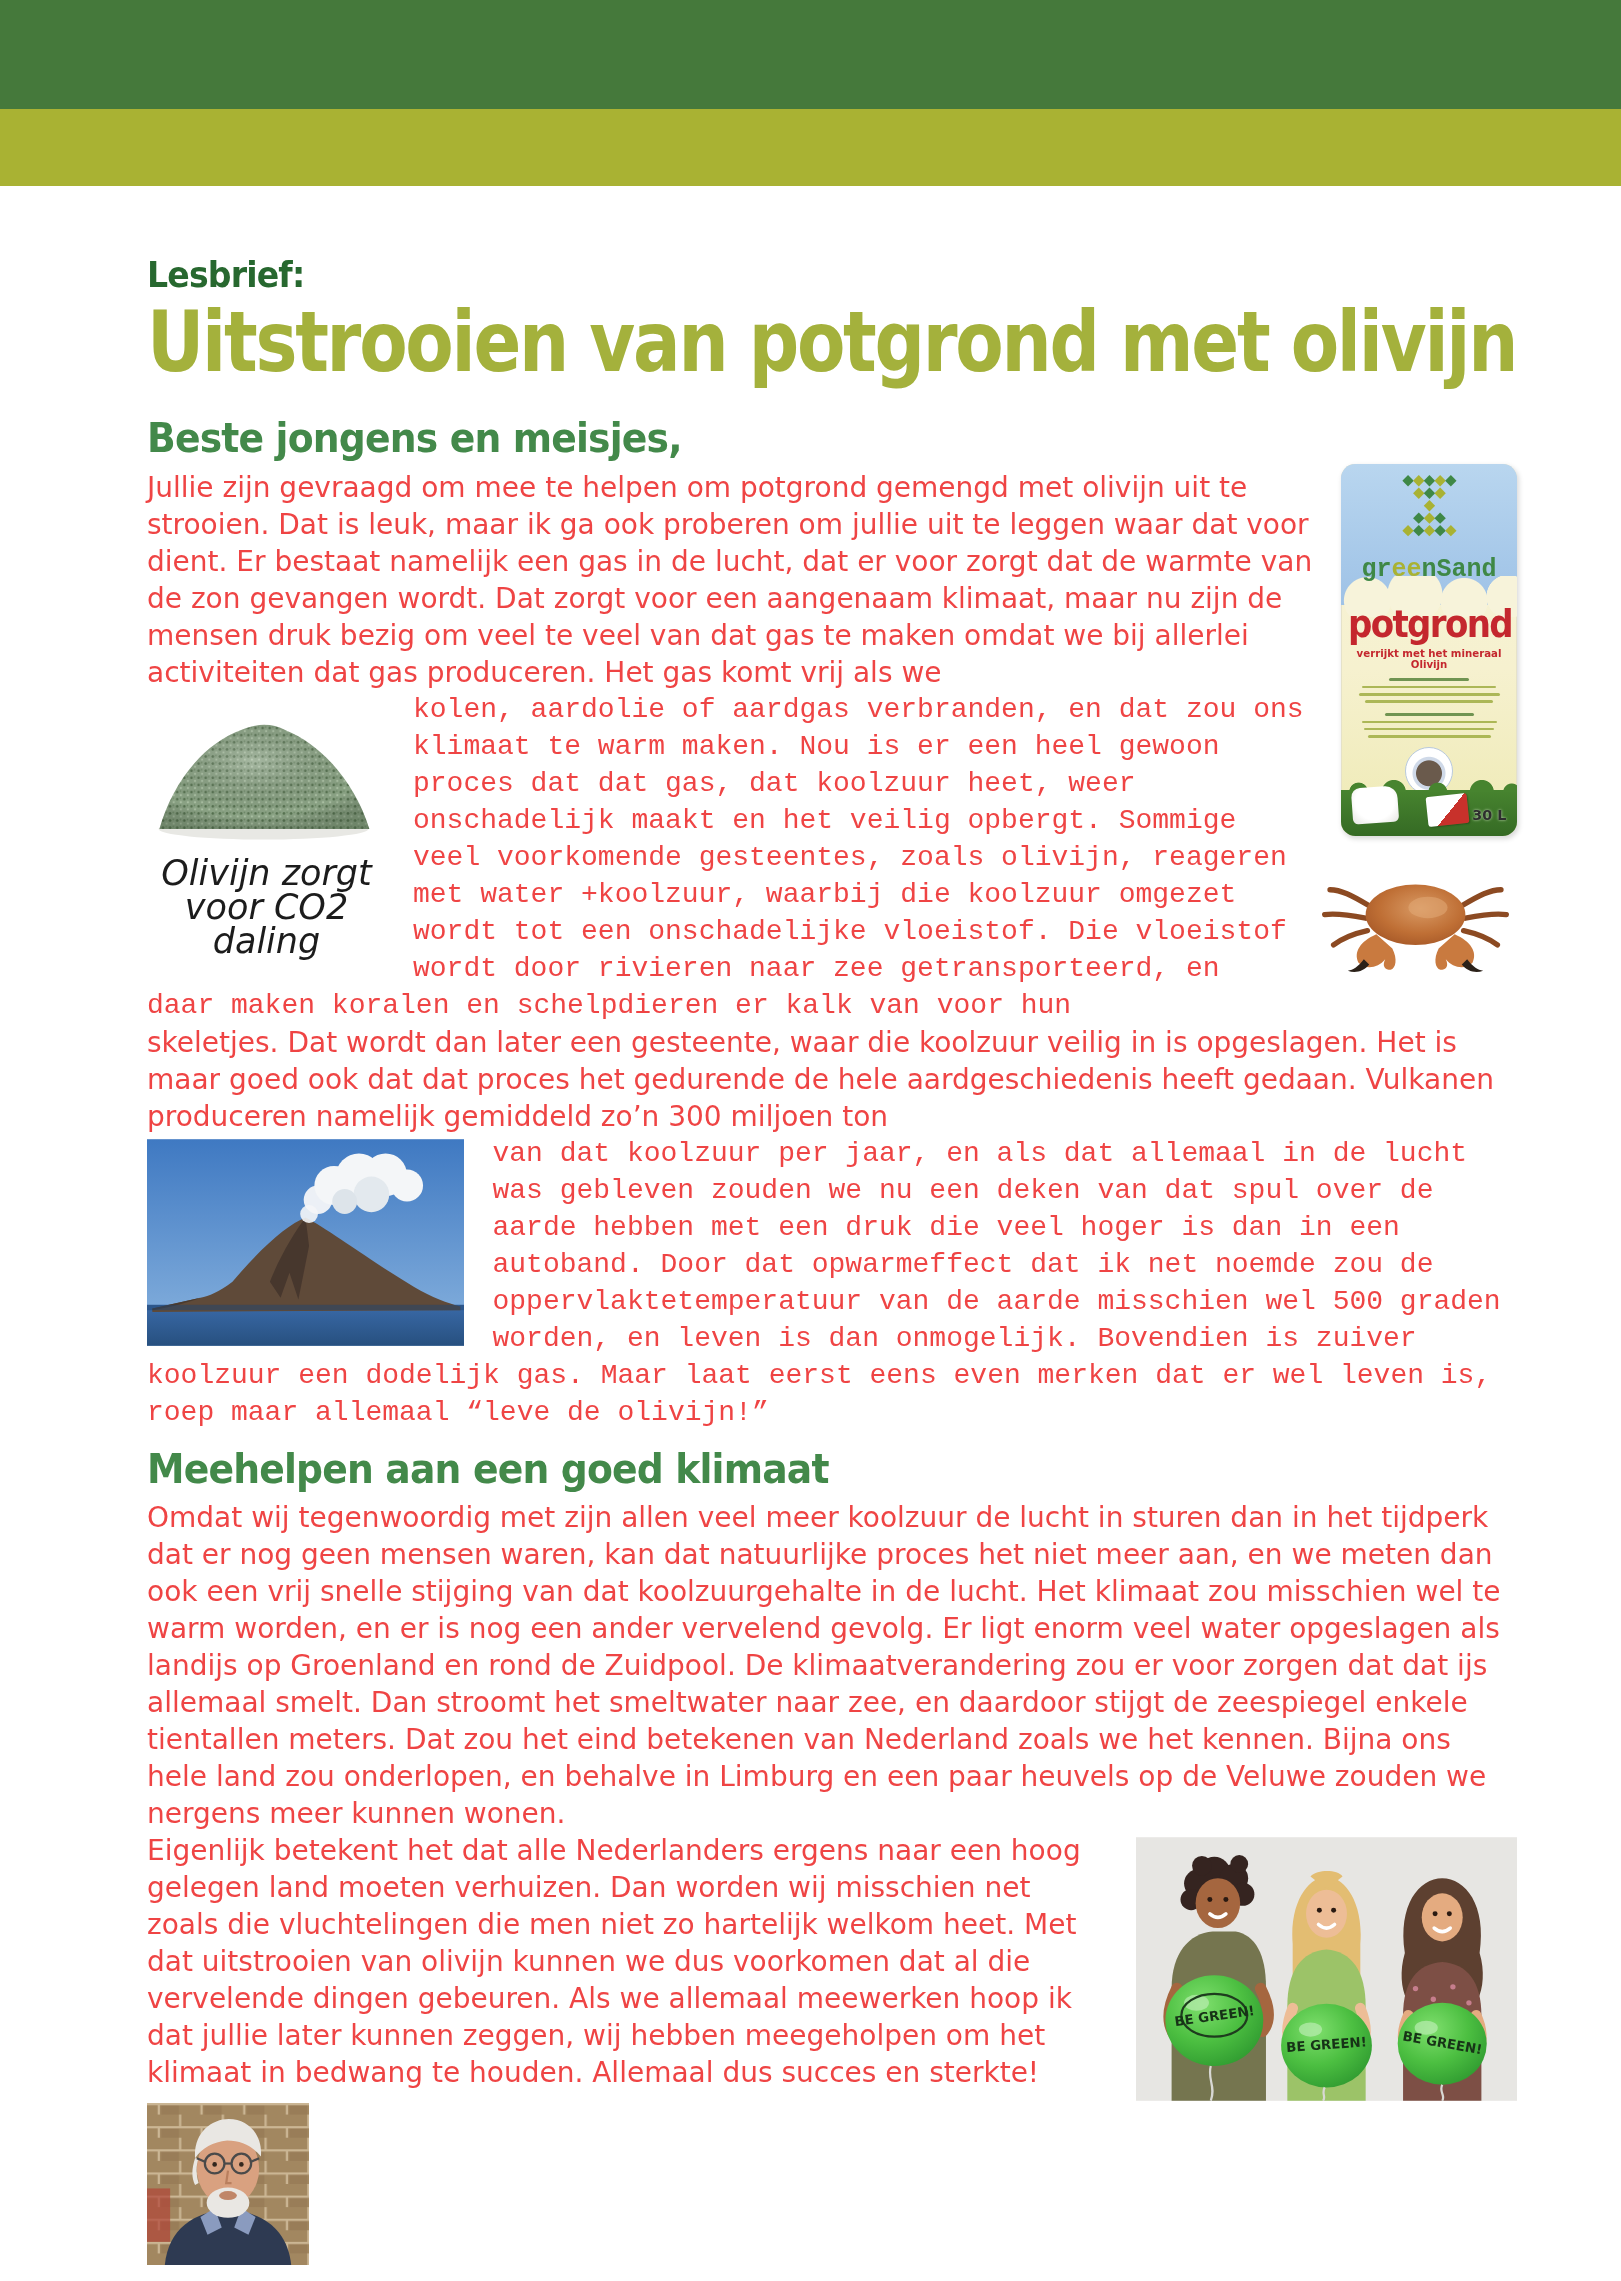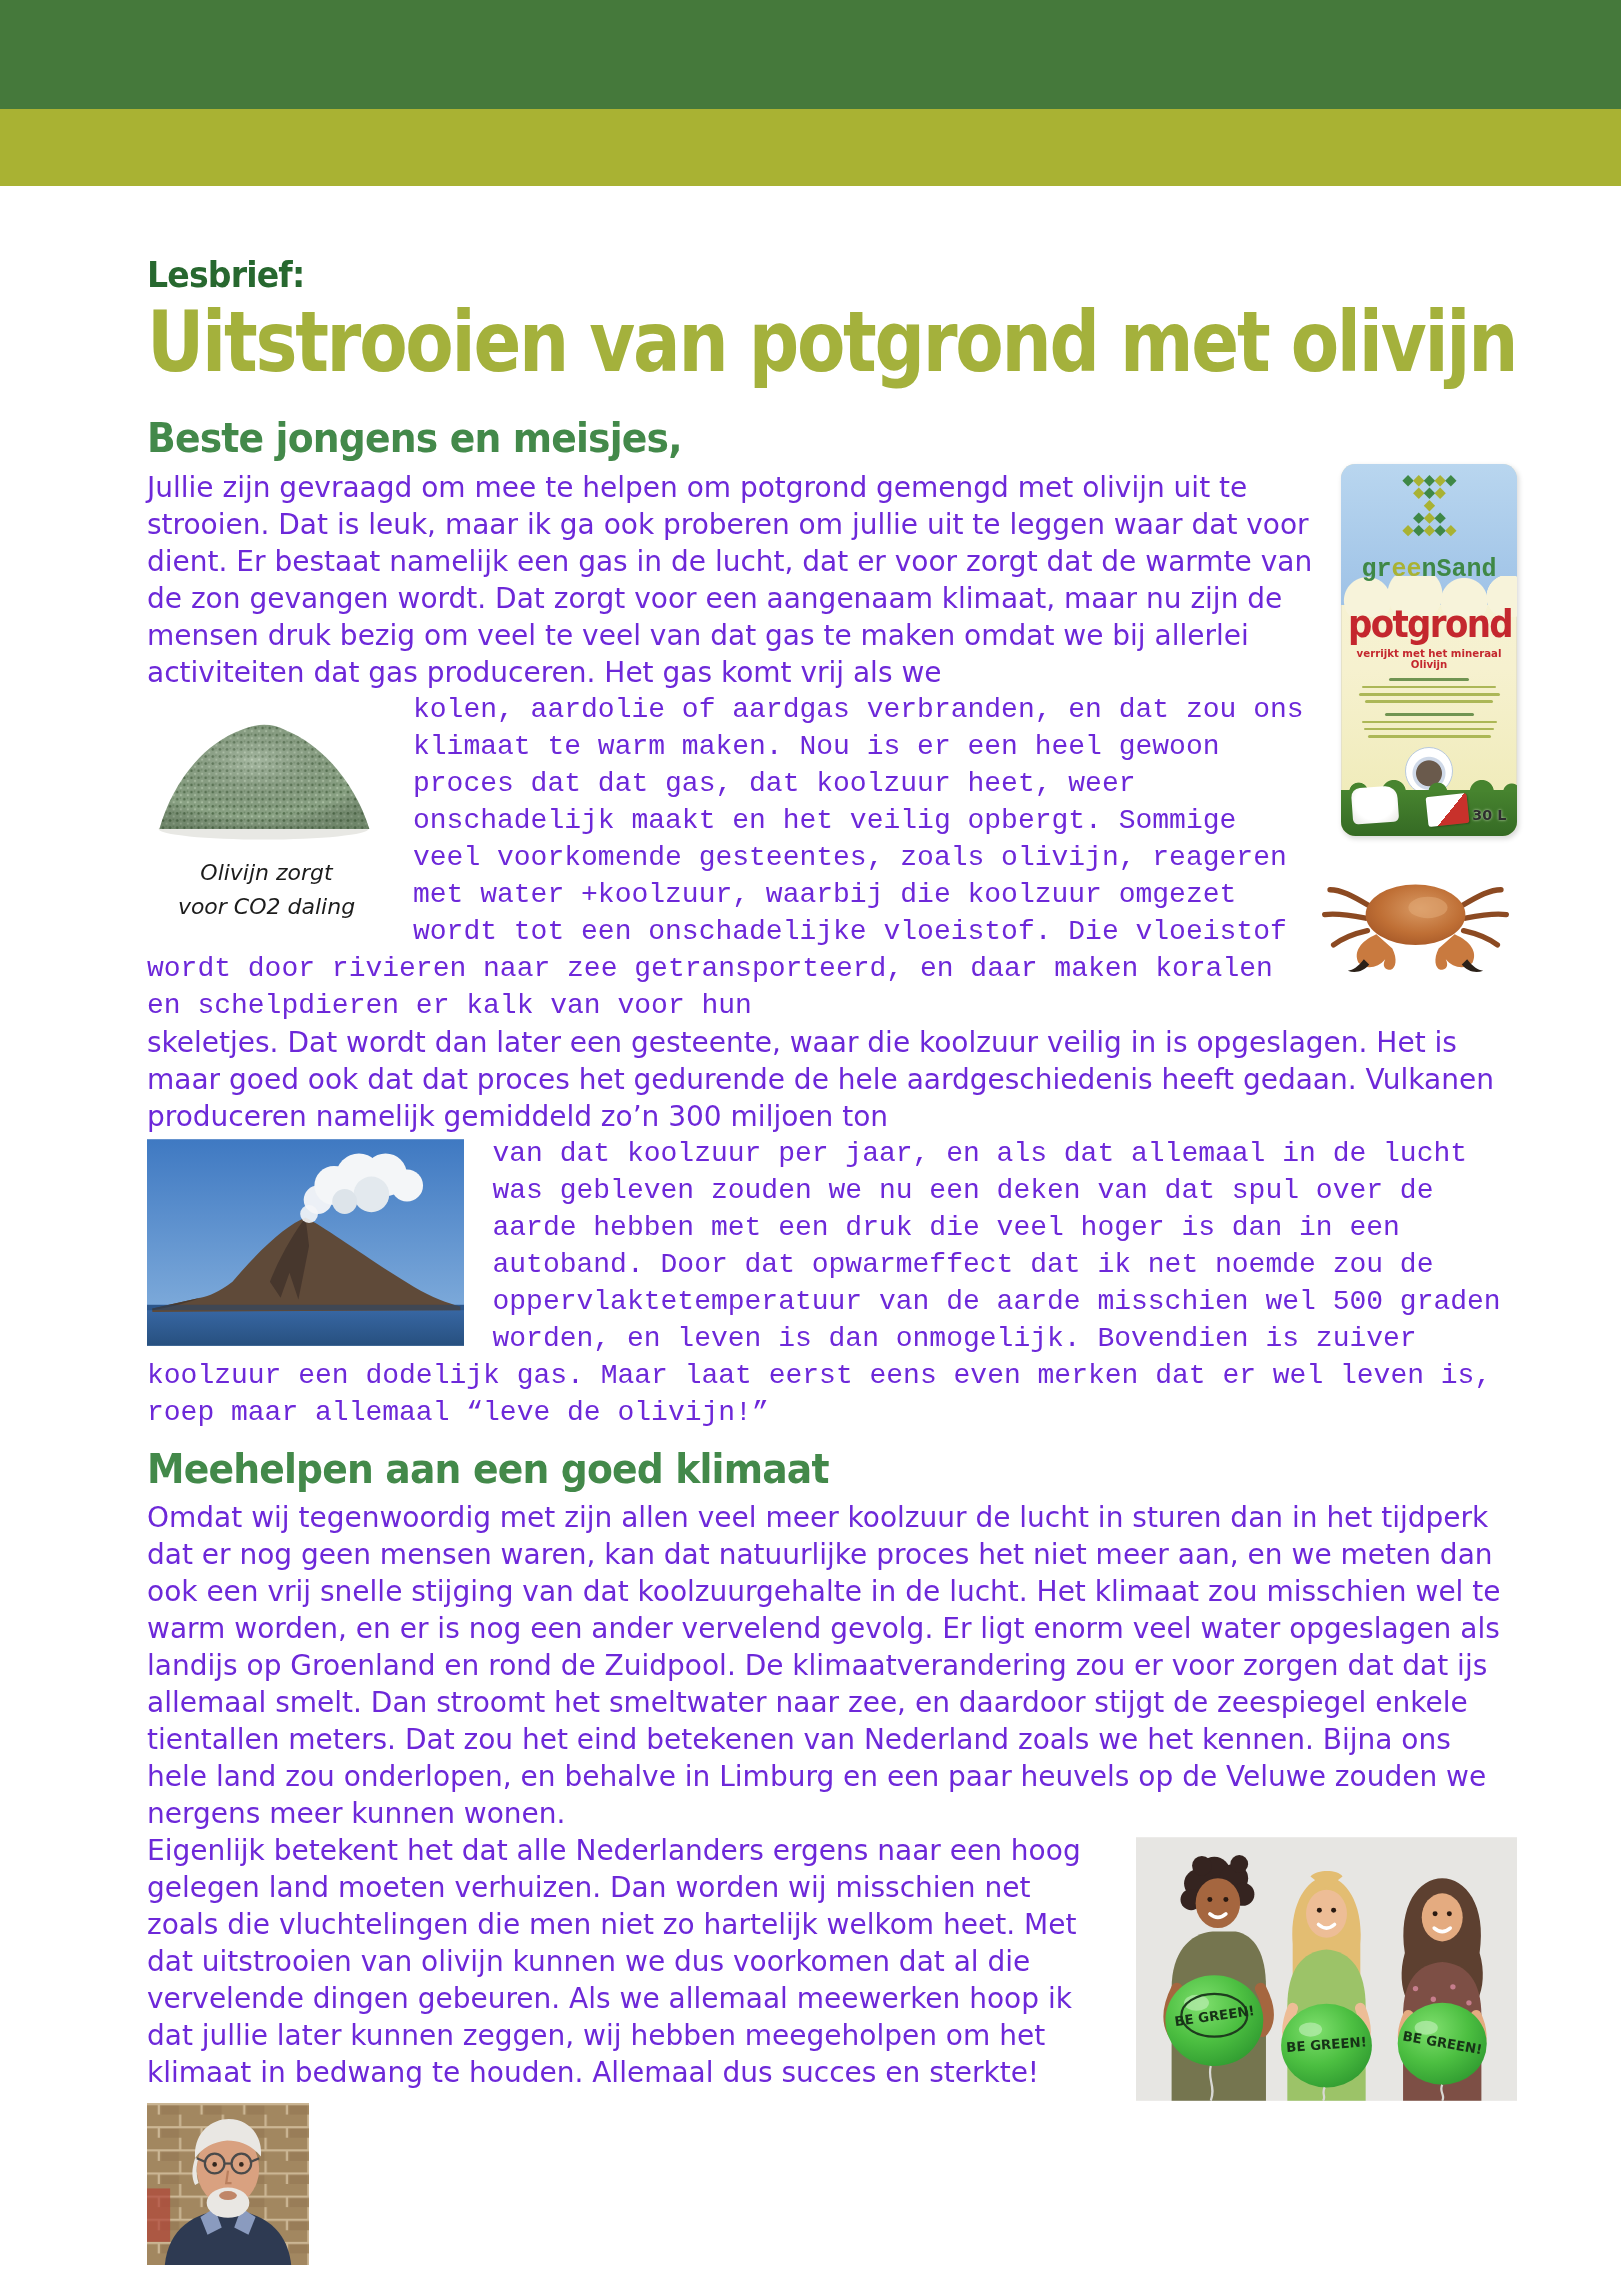--- a/index.html
+++ b/index.html
@@ -30,21 +30,21 @@
     transform: scaleX(0.84); transform-origin: left center;
   }
   h2.sec {
     font-size: 41px; font-weight: bold; color: #43894A;
     letter-spacing: -0.9px; line-height: 1.08;
     transform: scaleX(0.92); transform-origin: left center;
   }
   h2.greeting { margin-top: 30px; margin-bottom: 9px; }
   h2.klimaat  { clear: both; margin-top: 16px; margin-bottom: 7.1px; }
 
-  p.body { font-size: 28px; line-height: 37px; color: #6d28d9; }
+  p.body { font-size: 28px; line-height: 37px; color: #ef4444; }
   p.centered { text-align: left; font-family: Liberation Mono, monospace; }
 
   .flow { overflow: visible; }
 
   
   figure.bag {
     float: right; width: 176px; height: 372px;
     margin: -5.3px 0 10.7px 23px;
     border-radius: 14.3px; overflow: hidden; position: relative;
     background: linear-gradient(180deg, #f7f3da 0%, #f6f1cf 55%, #eeeab4 100%);
@@ -111,21 +111,21 @@
   }
   .bag-volume {
     position: absolute; bottom: 12.5px; right: 10.7px;
     font-size: 14.3px; font-weight: bold; color: #2e2e2e;
     text-shadow: 0 0 2.7px #cfe3c2;
   }
 
   
   figure.olivine { float: left; width: 239px; margin: 5.3px 27px 5.3px 0; }
   .olivine-caption {
-    margin-top: 9px; font-style: italic; font-size: 22px; line-height: 34px;
+    margin-top: 9px; font-style: italic; font-size: 35px; line-height: 34px;
     text-align: center; color: #1C1C1C;
   }
   figure.crab { float: right; clear: right; width: 203px; margin: 16px 0 9px 19.6px; }
   figure.volcano { float: left; clear: left; width: 317px; margin: 3.6px 28.5px 7.1px 0; }
   figure.children { float: right; width: 381px; margin: 5.3px 0 9px 28.5px; }
 
   
   .sig-block { clear: left; margin-top: 12.5px; text-align: right; }
   .sig-name { margin-top: 10.7px; font-size: 29px; color: #1C1C1C; }
   .footer { margin-top: 1.8px; text-align: right; }

